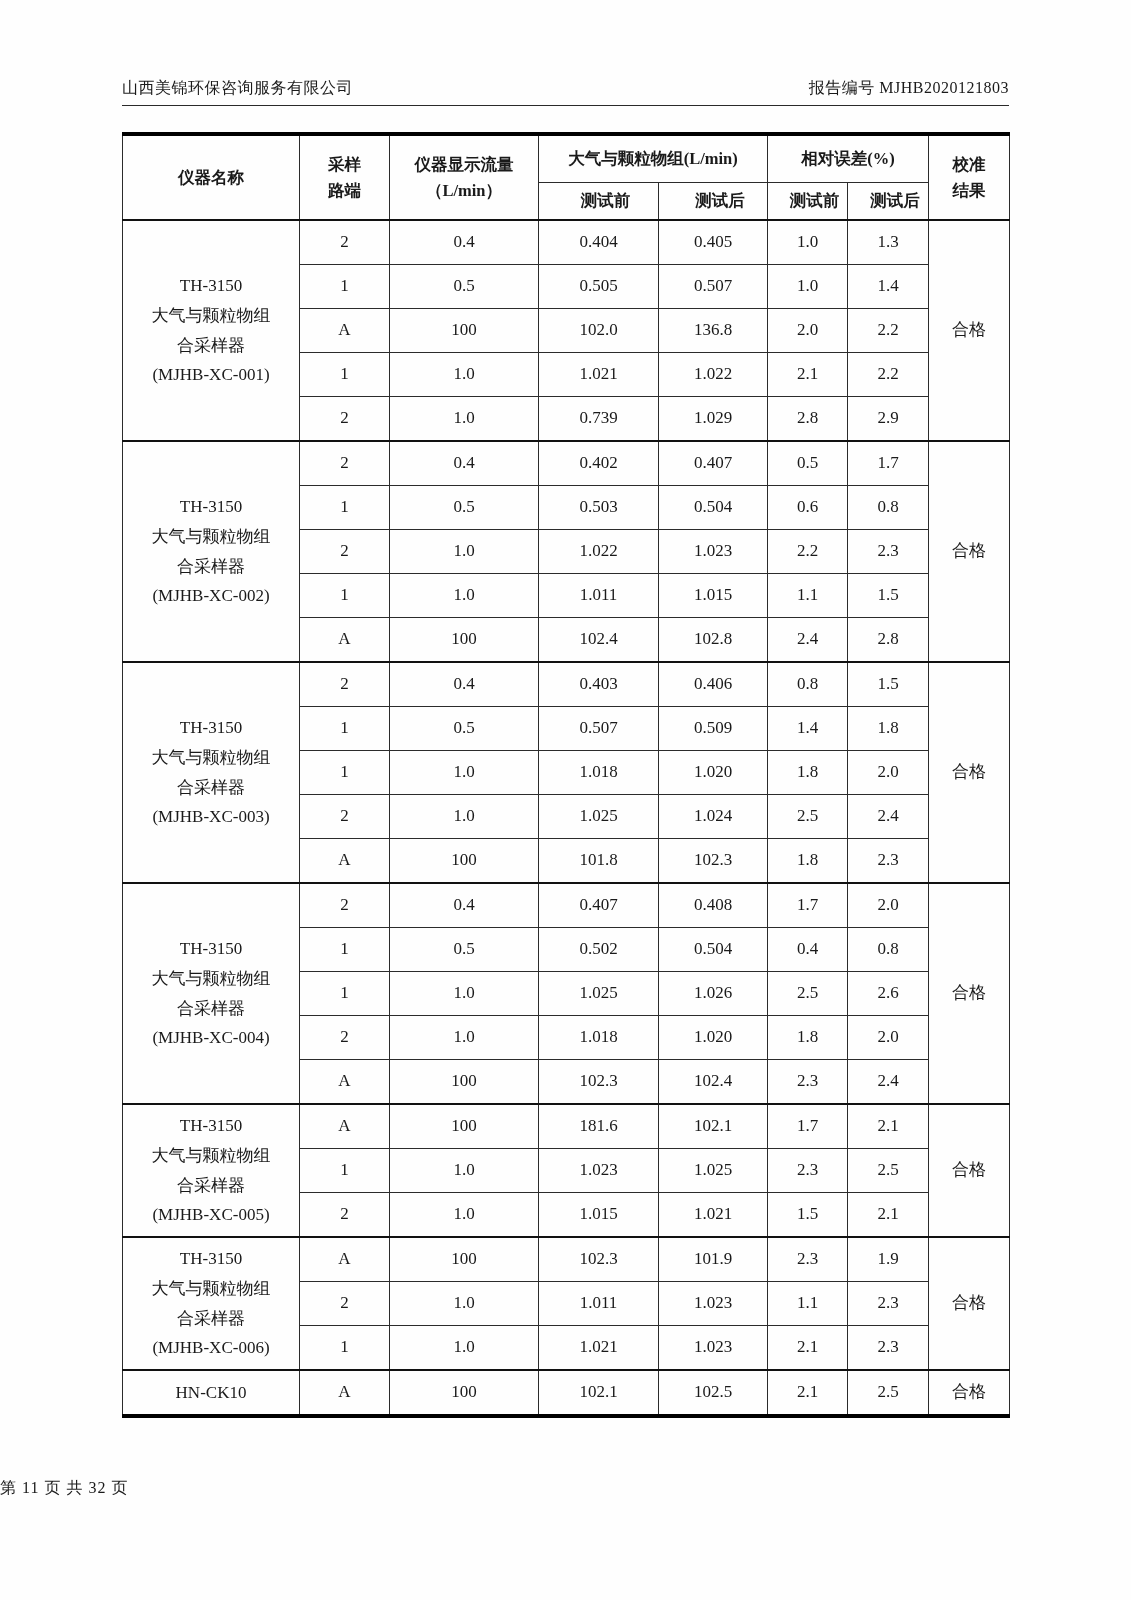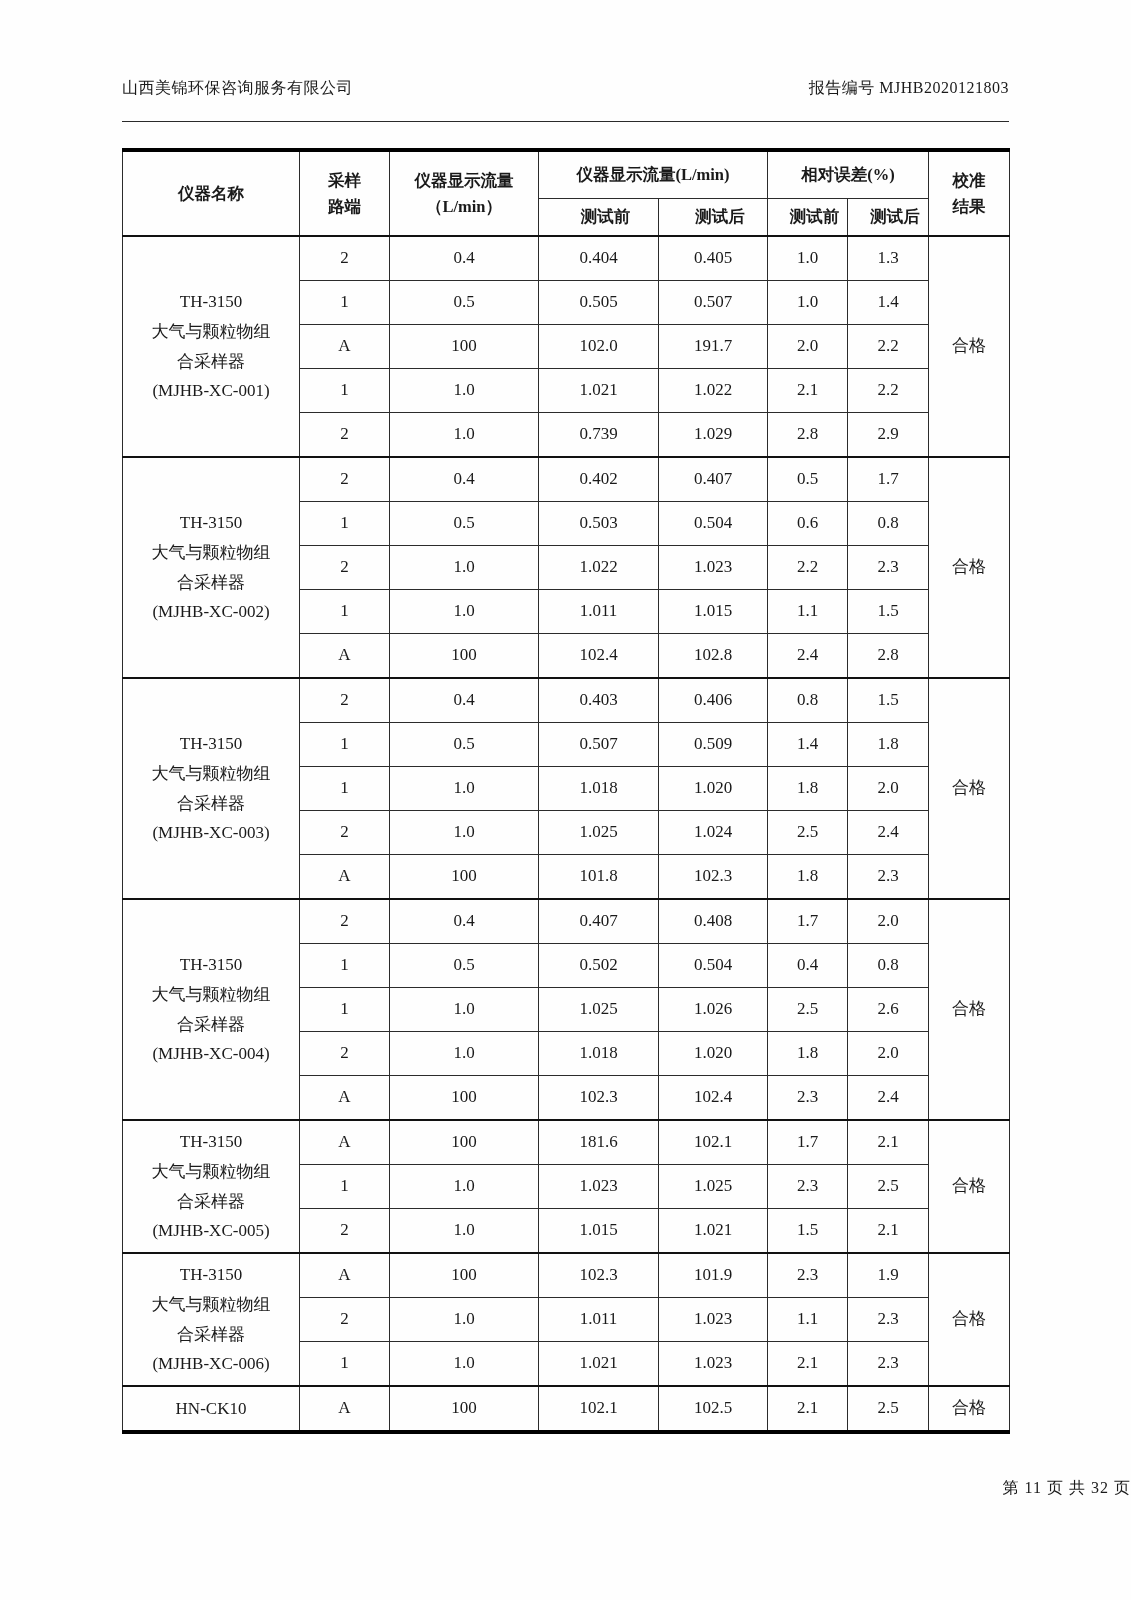--- a/index.html
+++ b/index.html
@@ -17,21 +17,21 @@
     box-sizing: border-box;
     padding: 78px 122px 0 122px;
   }
   
   .doc-header {
     display: flex;
     justify-content: space-between;
     align-items: flex-end;
     font-size: 16px;
     letter-spacing: 0.5px;
-    padding-bottom: 22px;
+    padding-bottom: 6px;
     border-bottom: 1.5px solid #2a2a2a;
   }
   
   table.cal-table {
     margin-top: 26px;
     width: 887px;
     border-collapse: collapse;
     table-layout: fixed;
     border-top: 4px solid #000;
     border-bottom: 4px solid #000;
@@ -63,21 +63,21 @@
   .cal-table col.c-errb       { width: 80px; }
   .cal-table col.c-erra       { width: 81px; }
   .cal-table col.c-result     { width: 81px; }
   .cal-table td.instrument { line-height: 1.75; }
   
   .doc-footer {
     position: absolute;
     left: 0;
     top: 1478px;
     width: 100%;
-    text-align: right;
+    text-align: left;
     font-size: 16px;
     letter-spacing: 1px;
   }
 </style>
 </head>
 <body>
 
 <div class="page">
 
   <div class="doc-header">
@@ -96,21 +96,21 @@
       <col class="c-erra">
         <col class="c-result">
     </colgroup>
     <thead>
       <tr>
         <th rowspan="2">仪器名称</th>
         <th rowspan="2">采样
 路端</th>
         <th rowspan="2">仪器显示流量
 （L/min）</th>
-        <th colspan="2">仪器显示流量(L/min)</th>
+        <th colspan="2">大气与颗粒物组(L/min)</th>
         <th colspan="2">相对误差(%)</th>
         <th rowspan="2">校准
 结果</th>
       </tr>
       <tr>
         <th>测试前</th>
         <th>测试后</th>
         <th>测试前</th>
         <th>测试后</th>
       </tr>
@@ -134,21 +134,21 @@
           <td>0.5</td>
           <td>0.505</td>
           <td>0.507</td>
           <td>1.0</td>
           <td>1.4</td>
         </tr>
         <tr>
           <td>A</td>
           <td>100</td>
           <td>102.0</td>
-          <td>191.7</td>
+          <td>136.8</td>
           <td>2.0</td>
           <td>2.2</td>
         </tr>
         <tr>
           <td>1</td>
           <td>1.0</td>
           <td>1.021</td>
           <td>1.022</td>
           <td>2.1</td>
           <td>2.2</td>

